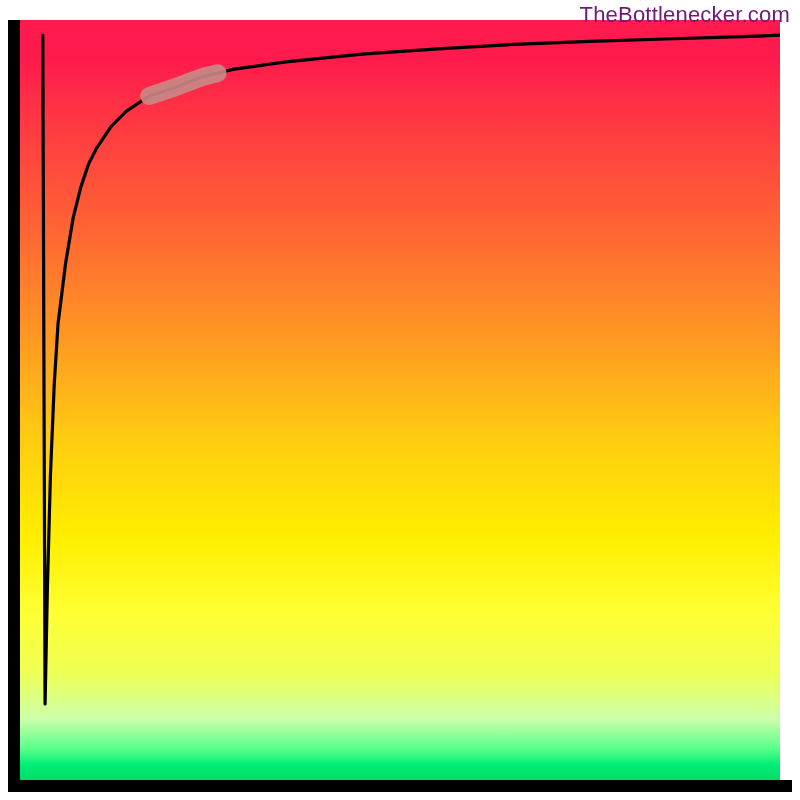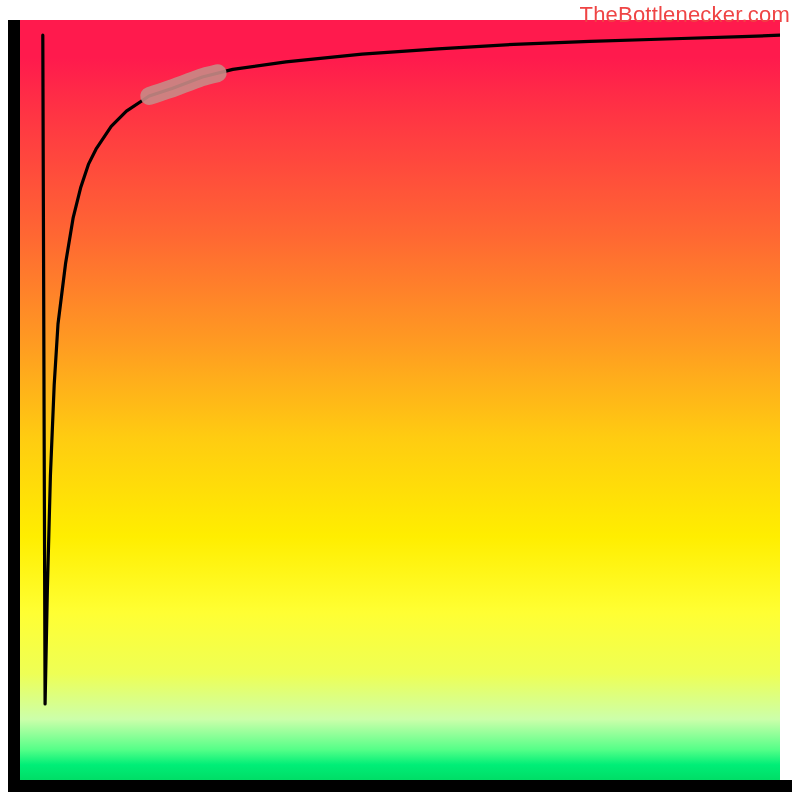--- a/index.html
+++ b/index.html
@@ -52,21 +52,21 @@
     top: 780px;
     width: 784px;
     height: 12px;
     background: #000;
   }
   .attribution {
     position: absolute;
     top: 2px;
     right: 10px;
     font-size: 22px;
-    color: #ef4444;
+    color: #701a75;
     font-weight: 500;
     letter-spacing: 0.2px;
   }
   svg.curve {
     position: absolute;
     left: 20px;
     top: 20px;
     width: 760px;
     height: 760px;
     pointer-events: none;

